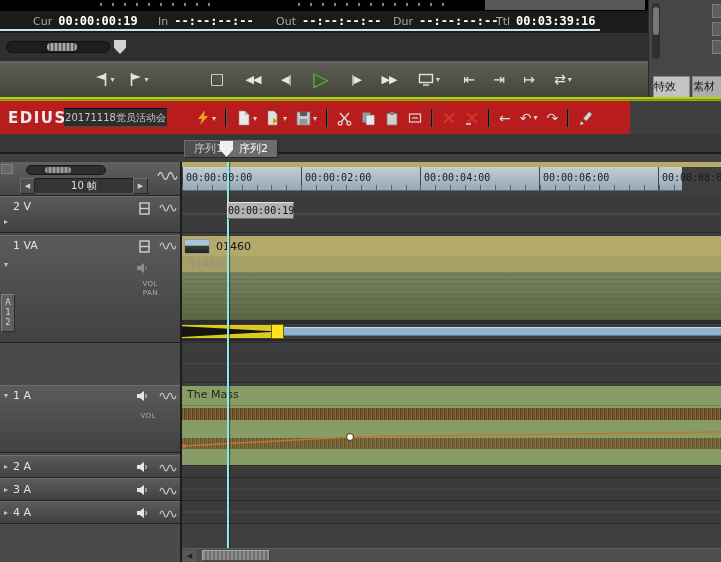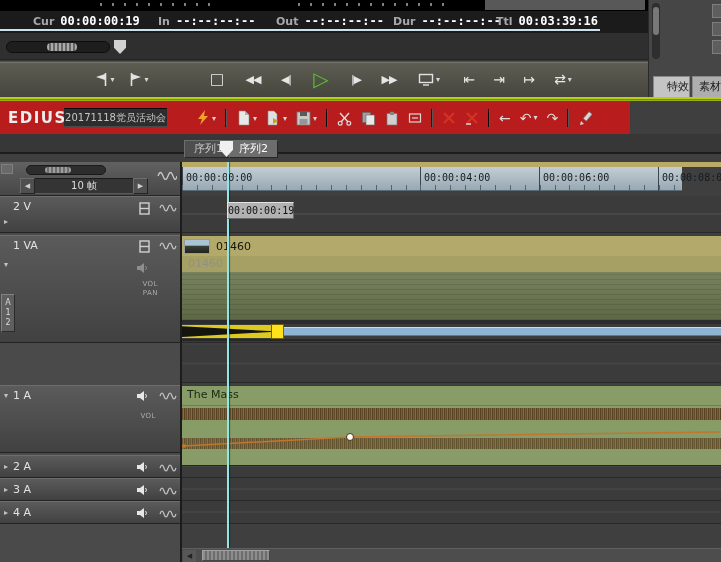--- a/index.html
+++ b/index.html
@@ -9,21 +9,21 @@
   .abs{position:absolute}
   .mono{font-family:"DejaVu Sans Mono","Liberation Mono",monospace}
   .pentagon{clip-path:polygon(0 0,100% 0,100% 55%,50% 100%,0 55%)}
 
   
   #preview-strip{left:0;top:0;width:648px;height:11px;background:#000}
   .dash{height:3px;background:repeating-linear-gradient(90deg,#c6c6c6 0 2px,transparent 2px 12px);opacity:.65}
   #titlebar-fragment{left:485px;top:0;width:160px;height:10px;background:#585858}
   #timecode-bar{left:0;top:11px;width:648px;height:22px;background:#1b1b1b}
   .tc{position:absolute;top:3px;display:flex;align-items:center;gap:6px}
-  .tc-l{color:#a8a8a8;font-weight:bold;font-size:11px}
+  .tc-l{color:#a8a8a8;font-weight:normal;font-size:11px}
   .tc-v{color:#fff;font-weight:bold;font-size:12px}
   #tc-underline{left:0;top:18px;width:600px;height:2px;background:#cde0ed}
   #slider-row{left:0;top:33px;width:648px;height:29px;background:#2f2f2f}
   #shuttle-track{left:6px;top:8px;width:104px;height:12px;background:#1e1e1e;border:1px solid #0e0e0e;border-radius:6px}
   #shuttle-handle{left:40px;top:1px;width:30px;height:8px;border-radius:4px;
     background:linear-gradient(180deg,#9a9a9a,#636363);
     background-image:repeating-linear-gradient(90deg,#aaa 0 2px,#666 2px 4px)}
   #monitor-position-marker{left:114px;top:7px;width:12px;height:14px;background:#d2d2d2}
   #slider-row-bevel{left:0;top:26px;width:648px;height:3px;background:linear-gradient(180deg,#191919,#5a5a5a)}
   #transport-row{left:0;top:62px;width:648px;height:35px;
@@ -33,21 +33,21 @@
   .g11{font-size:11px;letter-spacing:-1px}
   .g14{font-size:14px}
   .g15{font-size:15px}
   .play-glyph{font-size:20px;color:#54c22c;line-height:22px}
   .caret{font-size:8px;color:#d6d6d6;margin-left:2px}
   
   #right-panel{left:648px;top:0;width:73px;height:97px;background:#464646;border-left:1px solid #2a2a2a}
   #rp-vscroll{left:3px;top:3px;width:8px;height:56px;background:#2e2e2e;border-radius:4px}
   #rp-vhandle{left:1px;top:4px;width:6px;height:28px;background:#787878;border-radius:3px}
   .rp-icon{position:absolute;left:63px;width:10px;height:14px;background:#5e5e5e;border:1px solid #7e7e7e}
-  .rp-tab{position:absolute;top:76px;height:21px;font-size:11px;color:#181818;text-align:right;line-height:20px;
+  .rp-tab{position:absolute;top:76px;height:21px;font-size:11px;color:#181818;text-align:left;line-height:20px;
     border:1px solid #888;border-bottom:none}
   
   #green-divider{left:0;top:97px;width:721px;height:4px;
     background:linear-gradient(180deg,#b8cf12 0 2px,#768d09 2px 3px,#9ab113 3px)}
   
   #app-bar{left:0;top:101px;width:630px;height:33px;background:#b91c1c}
   #logo{left:8px;top:8px;font-size:15px;font-weight:bold;letter-spacing:1.5px;color:#ededed}
   #project-box{left:64px;top:7px;width:103px;height:19px;background:#2d2d2d;border-top:1px solid #090909;
     border-bottom:1px solid #4a4a4a;color:#c8c8c8;font-size:10px;text-align:center;line-height:17px;
     white-space:nowrap;overflow:hidden}
@@ -470,20 +470,21 @@
             <path d="M1,7 q2,-6 4,0 t4,0 t4,0 t4,0" fill="none" stroke="#c8c8c8" stroke-width="1.2"></path>
           </svg>
       </span>
     </div>
   </div>
 
   <div class="abs" id="timeline">
     <div class="abs" id="inout-strip"></div>
     <div class="abs" id="ruler">
       <div class="tick" style="left:0">00:00:00:00</div>
+      <div class="tick" style="left:119px">00:00:02:00</div>
       <div class="tick" style="left:238px">00:00:04:00</div>
       <div class="tick" style="left:357px">00:00:06:00</div>
       <div class="tick" style="left:476px">00:00:08:0</div>
     </div>
 
     <div class="lane" style="top:34px;height:37px"></div>
     <div class="lane" style="top:73px;height:108px;background-image:none"></div>
     <div class="lane" style="top:183px;height:38px"></div>
     <div class="lane" style="top:223px;height:68px;background-image:none"></div>
     <div class="lane" style="top:293px;height:23px"></div>

